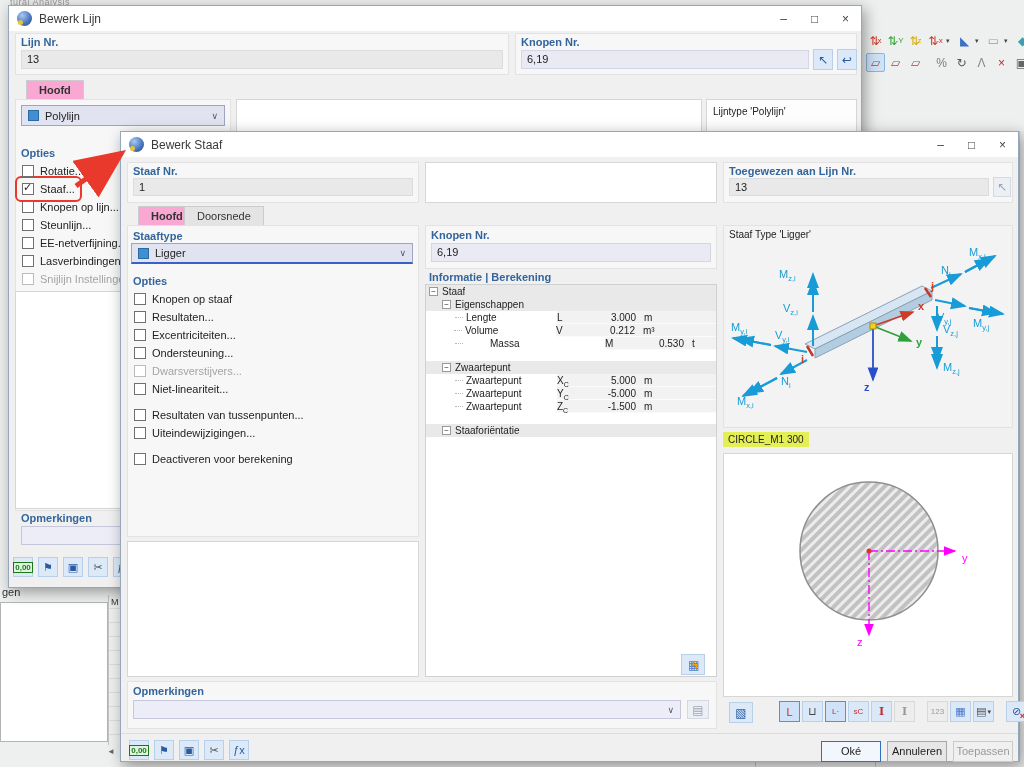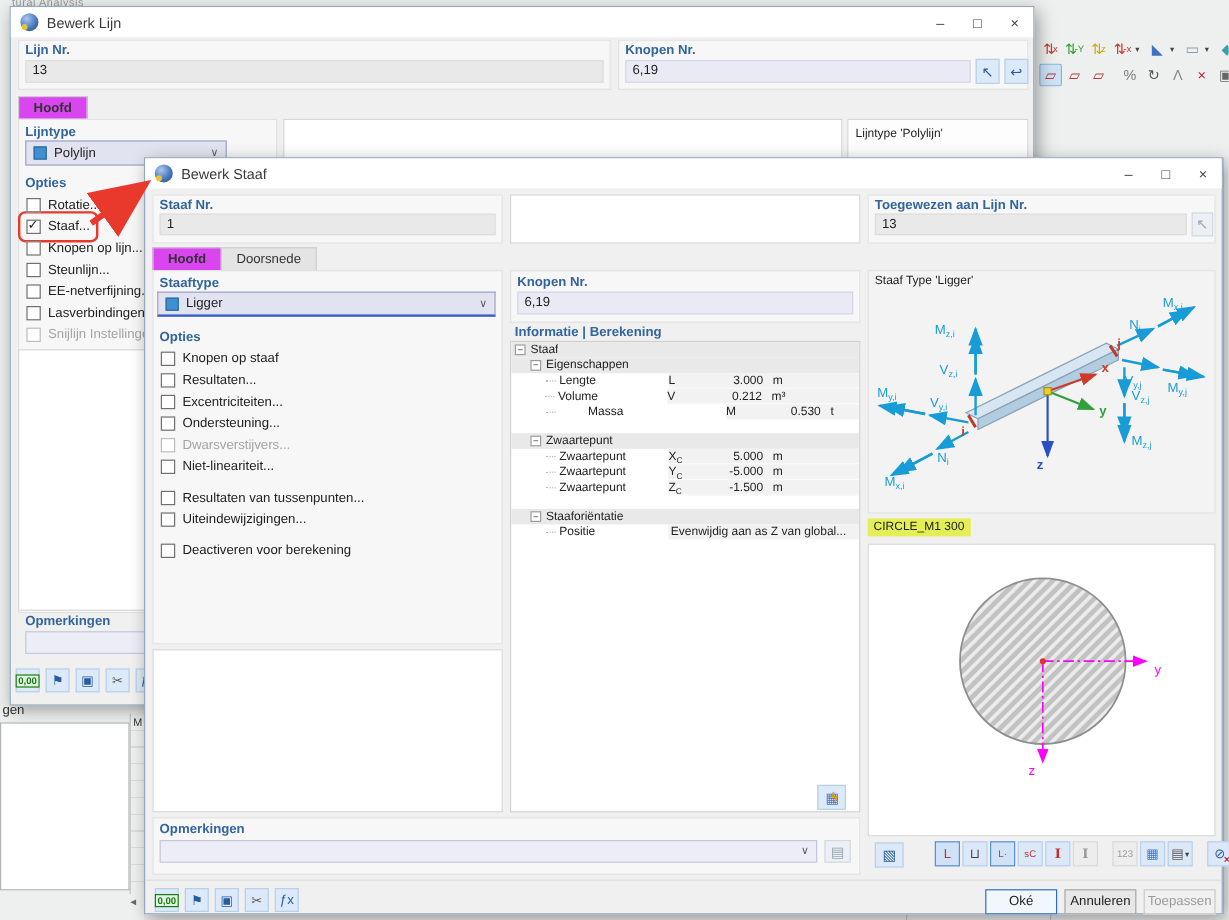--- a/index.html
+++ b/index.html
@@ -37,21 +37,21 @@
   .panel { position:absolute; background:#f7f7f7; border:1px solid #e2e2e2; }
   .wpanel { position:absolute; background:#fff; border:1px solid #d6d6d6; }
   .blabel { position:absolute; color:#33659c; font-weight:bold; font-size:11px; }
   .field { position:absolute; background:#e9e9e9; border:1px solid #dcdcdc; height:19px; line-height:17px; padding:0 5px; color:#222; }
   .field.lav { background:#e9eaf4; border-color:#d4d6e6; }
   .dropdown { position:absolute; background:#e2e3f0; border:1px solid #9fa3c8; height:21px; display:flex; align-items:center; gap:6px; padding:0 6px; }
   .dropdown.focus { border-bottom:2px solid #3a5fc8;justify-content:center; }
   .swatch { width:11px; height:11px; background:#3f8fd2; border:1px solid #2a6aa0; flex:none; }
   .dd-chev { margin-left:auto; font-size:9px; color:#556; }
   .tab { position:absolute; height:19px; line-height:18px; padding:0 12px; background:#e4e4e4; border:1px solid #cccccc; border-bottom:none; color:#333; }
-  .tab.active { background:#d946ef; font-weight:bold; }
+  .tab.active { background:#f9a8d4; font-weight:bold;margin-left:11px; }
   .opt-list { position:absolute; }
   .opt-row { display:flex; align-items:center; gap:6px; height:18px; width:max-content; padding:0 3px; }
   .opt-row.disabled { color:#a4a4a4; }
   .opt-row.annotated { outline:2px solid #e8392c; outline-offset:2px; border-radius:2px; }
   .cb { width:12px; height:12px; background:#fff; border:1px solid #707070; position:relative; flex:none; }
   .opt-row.disabled .cb { border-color:#bcbcbc; }
   .cb.checked::after { content:"✓"; position:absolute; left:0px; top:-3px; font-size:11px; color:#222; }
   .mini-btn { position:absolute; background:#dbe9f8; border:1px solid #b7cfe8; display:flex; align-items:center; justify-content:center; font-size:12px; color:#2a5aa0; }
   .mini-btn.gray { background:#eceff3; border-color:#d3d9e0; color:#9aa6b4; }
   .tool-row { position:absolute; display:flex; gap:5px; }
@@ -184,21 +184,21 @@
   <div class="panel" style="left:506px;top:27px;width:342px;height:42px"></div>
   <div class="blabel" style="left:512px;top:30px">Knopen Nr.</div>
   <div class="field lav" style="left:512px;top:44px;width:288px">6,19</div>
   <div class="mini-btn" style="left:804px;top:43px;width:20px;height:21px">↖</div>
   <div class="mini-btn" style="left:828px;top:43px;width:20px;height:21px">↩</div>
 
   <div class="tab active" style="left:6px;top:74px">Hoofd</div>
 
   <div class="panel" style="left:6px;top:93px;width:216px;height:412px"></div>
   <div class="blabel" style="left:12px;top:98px">Lijntype</div>
-  <div class="dropdown" style="left:12px;top:111px;width:168px">
+  <div class="dropdown" style="left:12px;top:99px;width:204px">
     <span class="swatch"></span>
     <span>Polylijn</span>
     <span class="dd-chev">∨</span>
   </div>
   <div class="blabel" style="left:12px;top:141px">Opties</div>
   <div id="line-options" class="opt-list" style="left:10px;top:156px">
       <div class="opt-row">
         <span class="cb"></span>
         <span class="opt-label">Rotatie...</span>
       </div>
@@ -400,27 +400,20 @@
         <span class="tcells">
           <span class="tsym">Z<sub>C</sub></span>
           <span class="tval">-1.500</span>
           <span class="tunit">m</span>
         </span>
       </div>
       <div class="tspacer"></div>
       <div class="trow group" style="padding-left: 16px;">
         <span class="texp">−</span>
         <span class="tname" style="width: auto;">Staaforiëntatie</span>
-      </div>
-      <div class="trow" style="padding-left: 29px;">
-        <span class="twig"></span>
-        <span class="tname" style="width: 91px;">Positie</span>
-        <span class="tcells">
-          <span class="twide">Evenwijdig aan as Z van global...</span>
-        </span>
       </div>
     </div>
   <div class="table-btn" style="left:560px;top:522px">
     <span class="b1">▦</span>
     <span class="b2">ϟ</span>
   </div>
 
   <div class="panel" style="left:602px;top:93px;width:290px;height:203px;background:#f3f3f3"></div>
   <div style="position:absolute;left:608px;top:97px;font-size:10px;color:#222">Staaf Type 'Ligger'</div>
 

